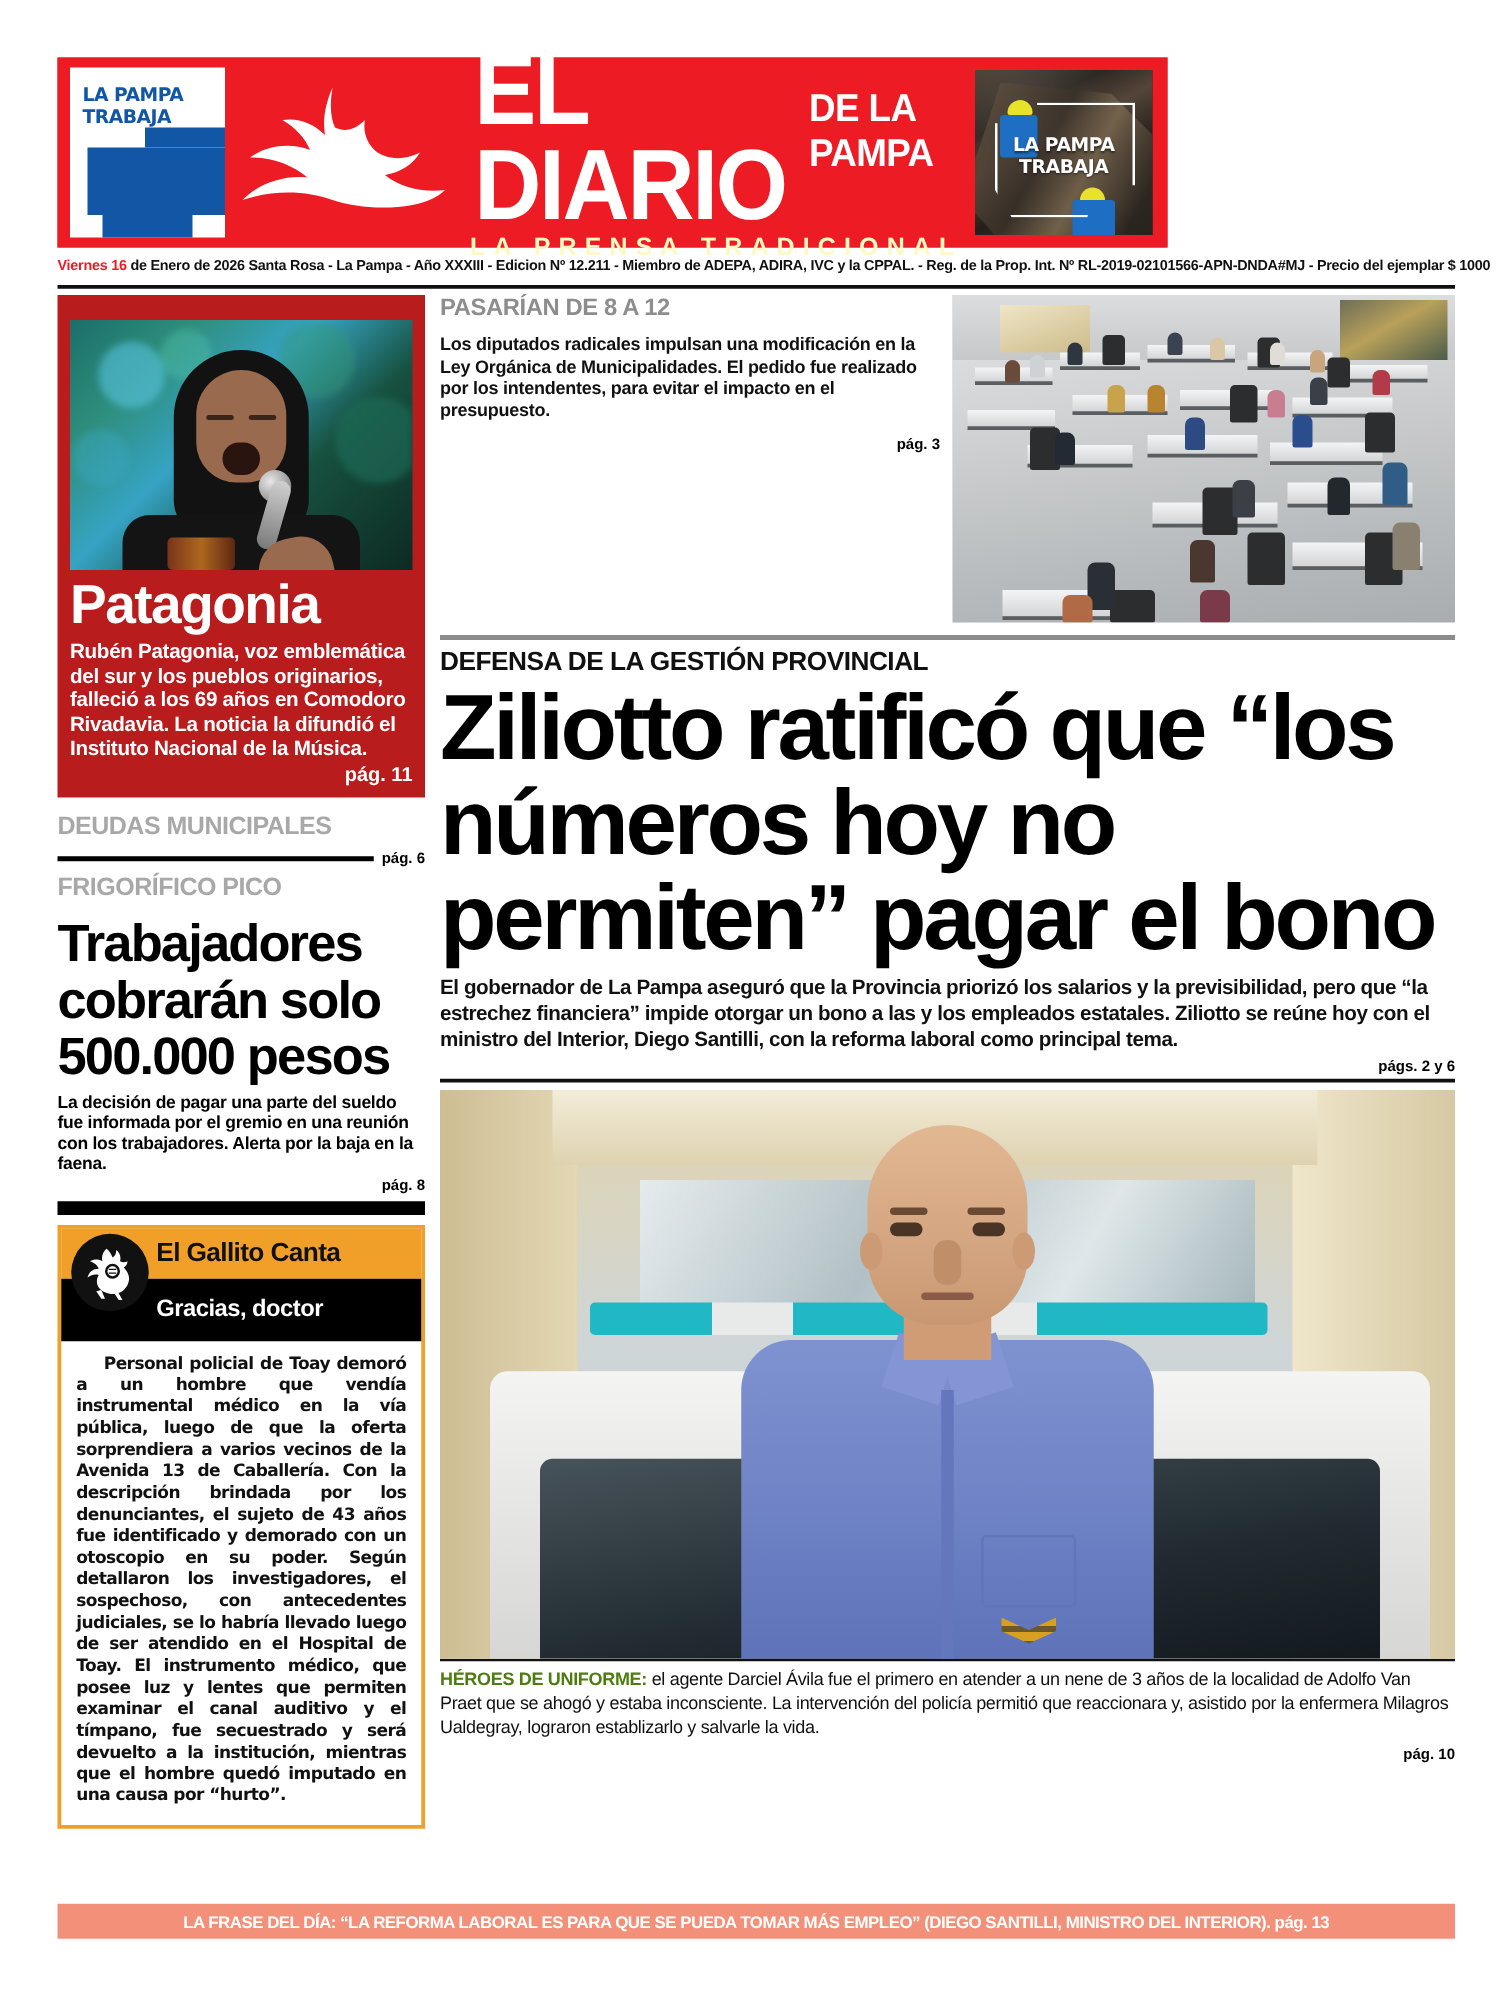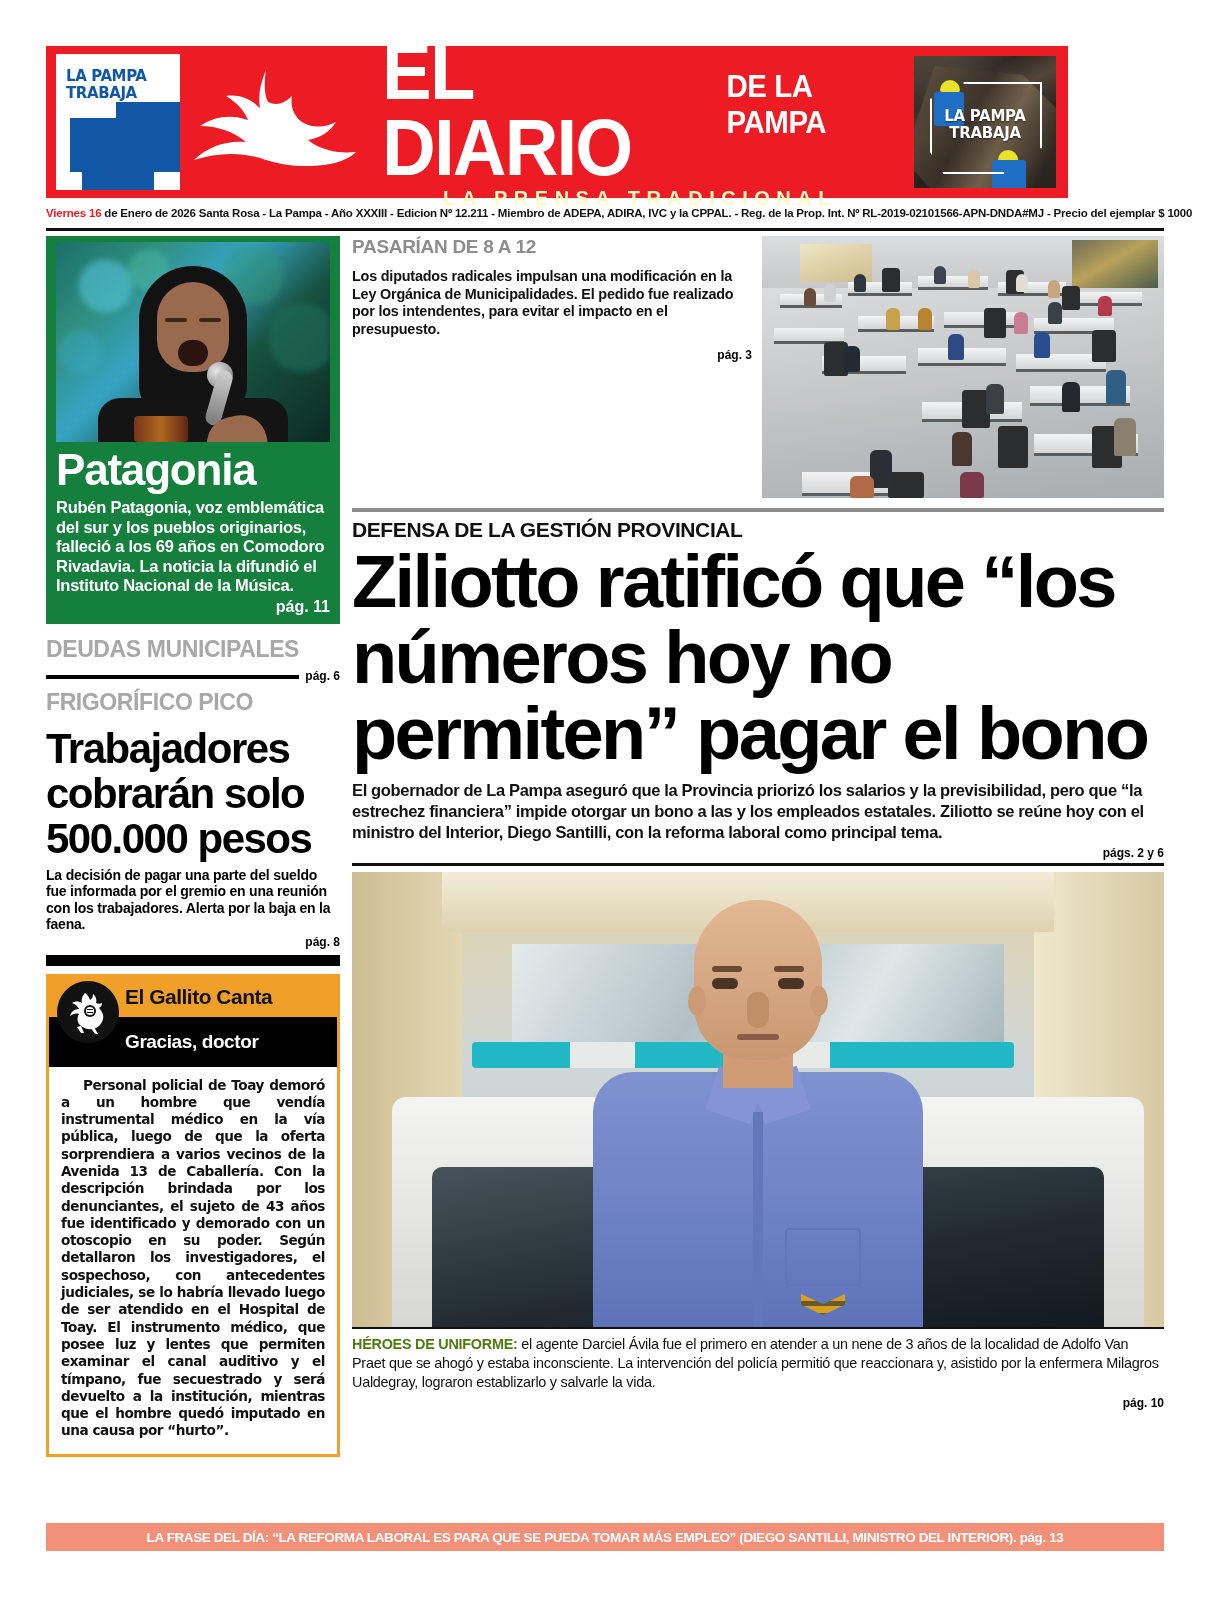--- a/index.html
+++ b/index.html
@@ -13,21 +13,21 @@
     position: relative;
     width: 1208px; height: 1599px;
     background: #fff;
     padding: 0;
   }
 
   
   .masthead {
     position: absolute;
     left: 46px; top: 46px;
-    width: 1022px; height: 152px;
+    width: 888px; height: 152px;
     background: #ed1c24;
     border: 2px solid #ed1c24;
     display: flex; align-items: stretch;
   }
   .mh-logo-left {
     width: 124px; margin: 6px 0 6px 8px;
     background: #ffffff;
     position: relative; overflow: hidden;
     flex: 0 0 124px;
   }
@@ -131,21 +131,21 @@
     background: #111;
   }
 
   
   .left-col {
     position: absolute; left: 46px; top: 236px;
     width: 294px;
   }
 
   .patagonia-box {
-    background: #15803d; padding: 6px 10px 8px 10px;
+    background: #b91c1c; padding: 20px 10px 8px 10px;
     position: relative;
   }
   .pat-photo {
     width: 100%; height: 200px; position: relative; overflow: hidden;
     background: linear-gradient(135deg,#1b6f6a 0%, #2f8f7e 22%, #36a3c4 42%, #17513f 65%, #0d2a23 100%);
   }
   .pat-photo .bokeh {
     position: absolute; inset: 0;
     background:
       radial-gradient(circle at 18% 22%, rgba(90,200,230,.55) 0 26px, transparent 27px),
@@ -200,21 +200,21 @@
     margin-top: 4px; letter-spacing: -0.25px;
     font-family: "Liberation Sans Narrow", "Liberation Sans", sans-serif;
   }
   .pat-pag {
     color: #fff; font-weight: bold; font-size: 16px; text-align: right;
     margin-top: 2px;
     font-family: "Liberation Sans Narrow", "Liberation Sans", sans-serif;
   }
 
   .kicker {
-    color: #a8a8a8; font-weight: bold; font-size: 23px; letter-spacing: -0.4px;
+    color: #a8a8a8; font-weight: bold; font-size: 20px; letter-spacing: -0.4px;
     margin-top: 12px;
     font-family: "Liberation Sans Narrow", "Liberation Sans", sans-serif;
   }
   .hl-black {
     color: #000; font-weight: bold; letter-spacing: -1.5px;
     font-family: "Liberation Sans Narrow", "Liberation Sans", sans-serif;
   }
   .hl-moratoria { font-size: 42px; line-height: 45px; margin-top: 2px; }
   .rule-thin-row {
     display: flex; align-items: flex-end; gap: 6px; margin-top: 6px;

